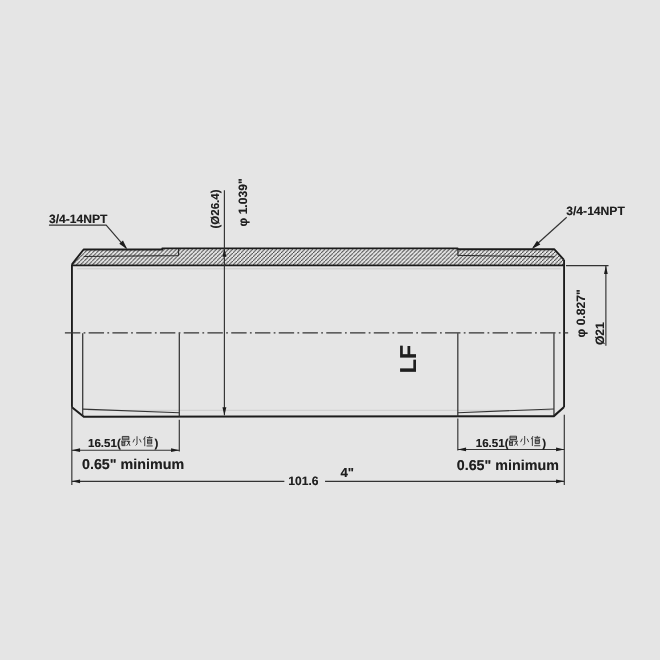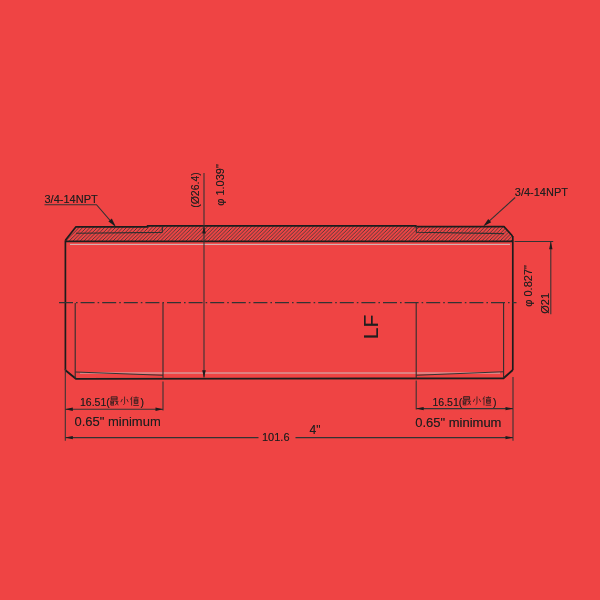--- a/index.html
+++ b/index.html
@@ -1,16 +1,16 @@
 <!DOCTYPE html>
 <html><head>
 <meta charset="utf-8">
 <style>
 html,body{margin:0;padding:0;background:#ffffff;}
-#stage{width:600px;height:600px;position:relative;background:#ef4444;overflow:hidden;}
+#stage{width:600px;height:600px;position:relative;background:#e5e5e5;overflow:hidden;font-weight:bold;}
 text{font-family:"Liberation Sans",sans-serif;fill:#1f1f1f;text-shadow:0 0 0.5px rgba(20,20,20,0.5);}
 </style>
 </head>
 <body>
 <div id="stage">
 <svg width="600" height="600" viewBox="0 0 600 600" xmlns="http://www.w3.org/2000/svg">
 <defs>
 <pattern id="hat" width="3.65" height="3.65" patternUnits="userSpaceOnUse">
 <path d="M-1.2,4.85 L4.85,-1.2 M2.45,8.5 L8.5,2.45" stroke="#383838" stroke-width="0.85" fill="none"></path>
 </pattern>

